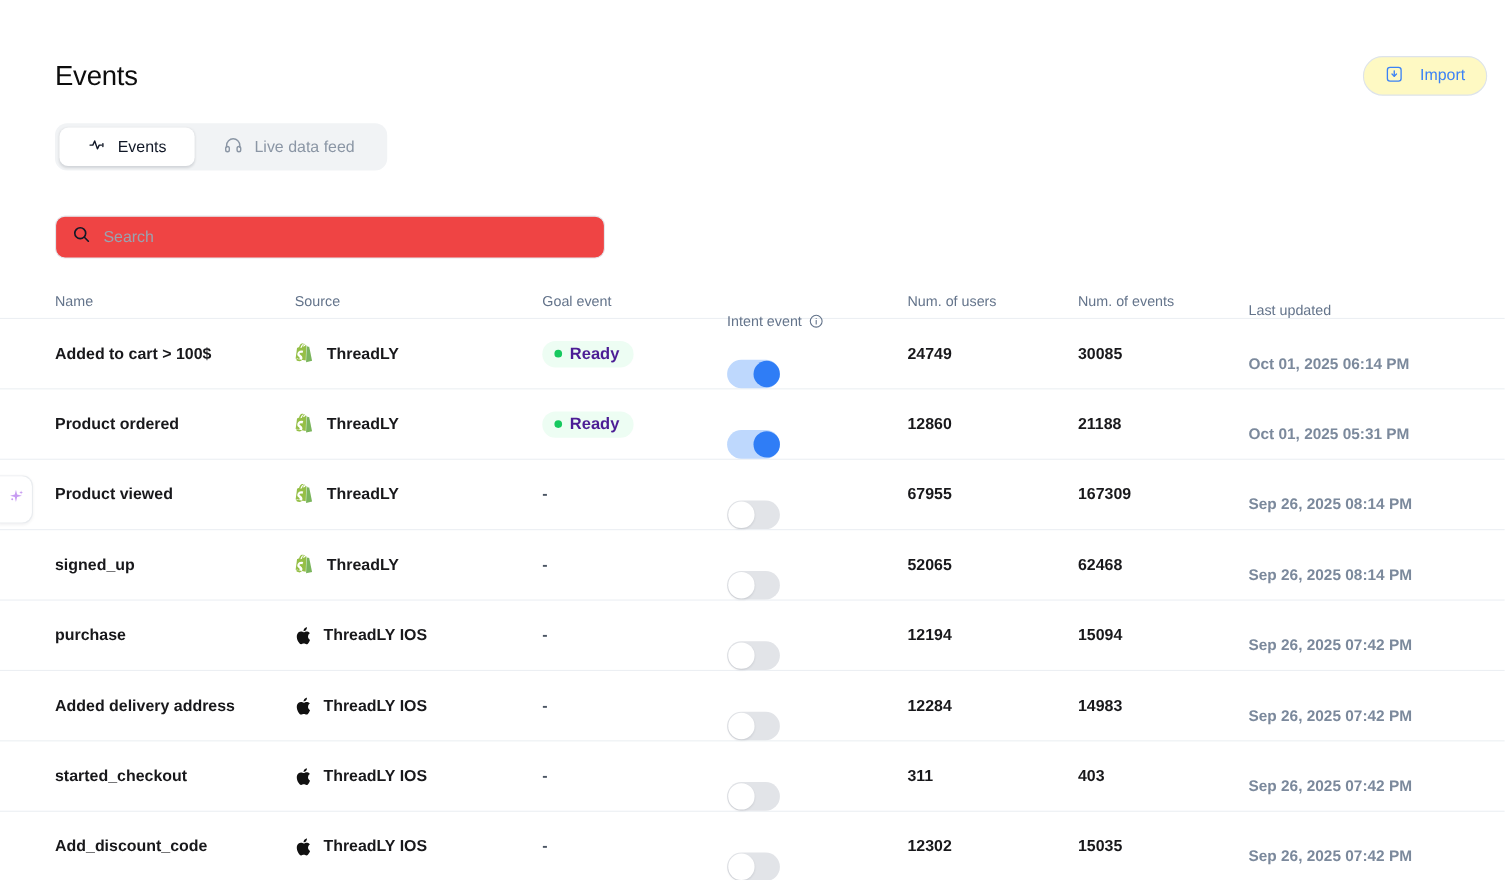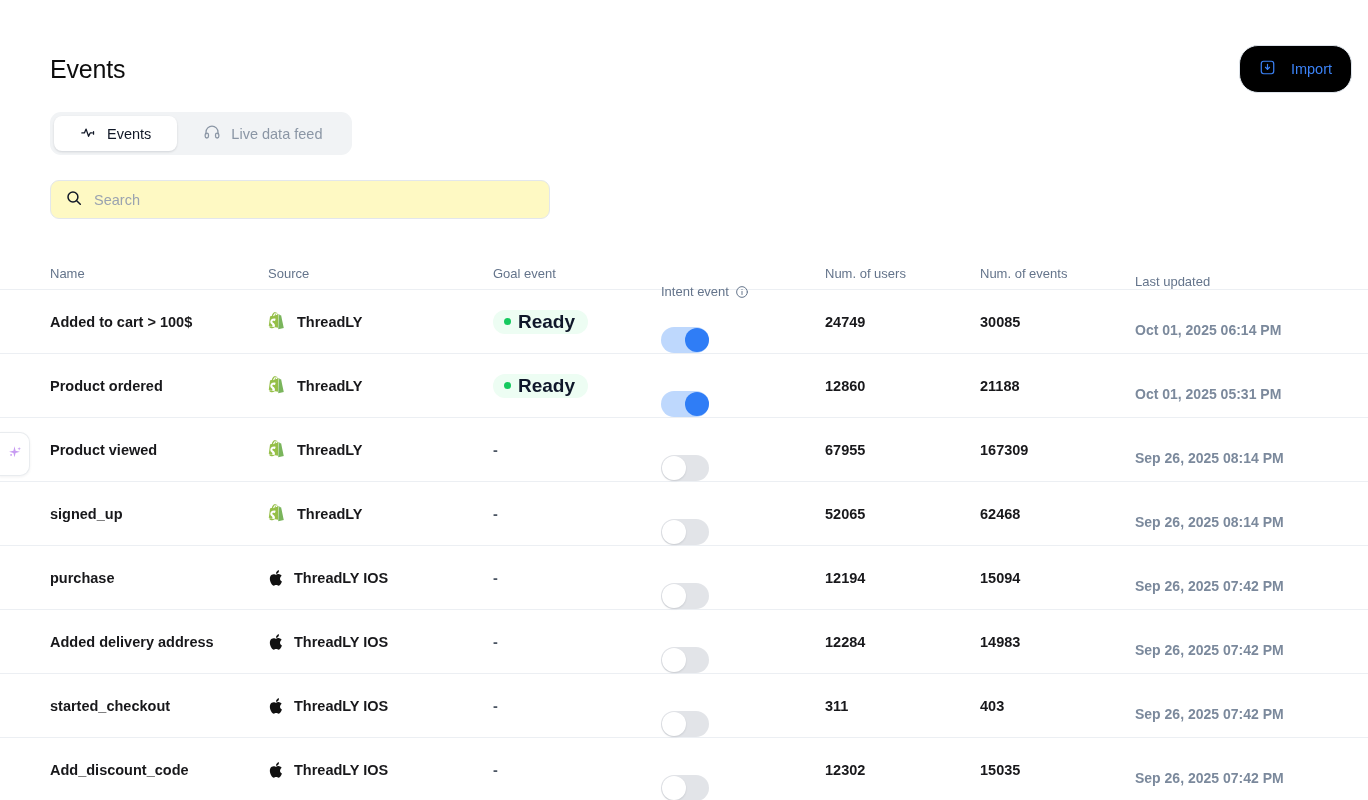--- a/index.html
+++ b/index.html
@@ -57,25 +57,25 @@
   }
   .header-actions {
     display: flex;
     align-items: center;
     gap: 14px;
   }
   .btn-outline {
     display: inline-flex;
     align-items: center;
     gap: 15px;
-    height: 48px;
+    height: 36px;
     padding: 0 19px;
     border: 1px solid #dde3ea;
     border-radius: 19px;
-    background: #000000;
+    background: #fef9c3;
     color: #3b82f6;
     font-size: 14.5px;
     font-family: "Liberation Sans", sans-serif;
     cursor: pointer;
     white-space: nowrap;
   }
 
   
   .tabs {
     position: absolute;
@@ -105,26 +105,26 @@
   .tab.active {
     background: #ffffff;
     color: #111827;
     box-shadow: 0 1px 2px rgba(16,24,40,0.08), 0 1px 3px rgba(16,24,40,0.06);
   }
 
   
   .search-wrap {
     position: absolute;
     left: 50px;
-    top: 180px;
+    top: 196px;
     width: 500px;
     height: 39px;
     border: 1px solid #e3e7ec;
     border-radius: 9px;
-    background: #fef9c3;
+    background: #ef4444;
     display: flex;
     align-items: center;
     padding: 0 14px;
     gap: 11px;
   }
   .search-input {
     flex: 1;
     border: none;
     outline: none;
     font-size: 14.5px;
@@ -205,22 +205,22 @@
   }
 
   .badge-ready {
     display: inline-flex;
     align-items: center;
     gap: 7px;
     height: 24px;
     padding: 0 13px 0 11px;
     border-radius: 12px;
     background: #edfdf3;
-    color: #0f172a;
-    font-size: 19px;
+    color: #4c1d95;
+    font-size: 15px;
   }
   .badge-dot {
     width: 7px; height: 7px; border-radius: 50%;
     background: #16c95f;
     flex: none;
   }
 
   
   .toggle {
     position: relative;

